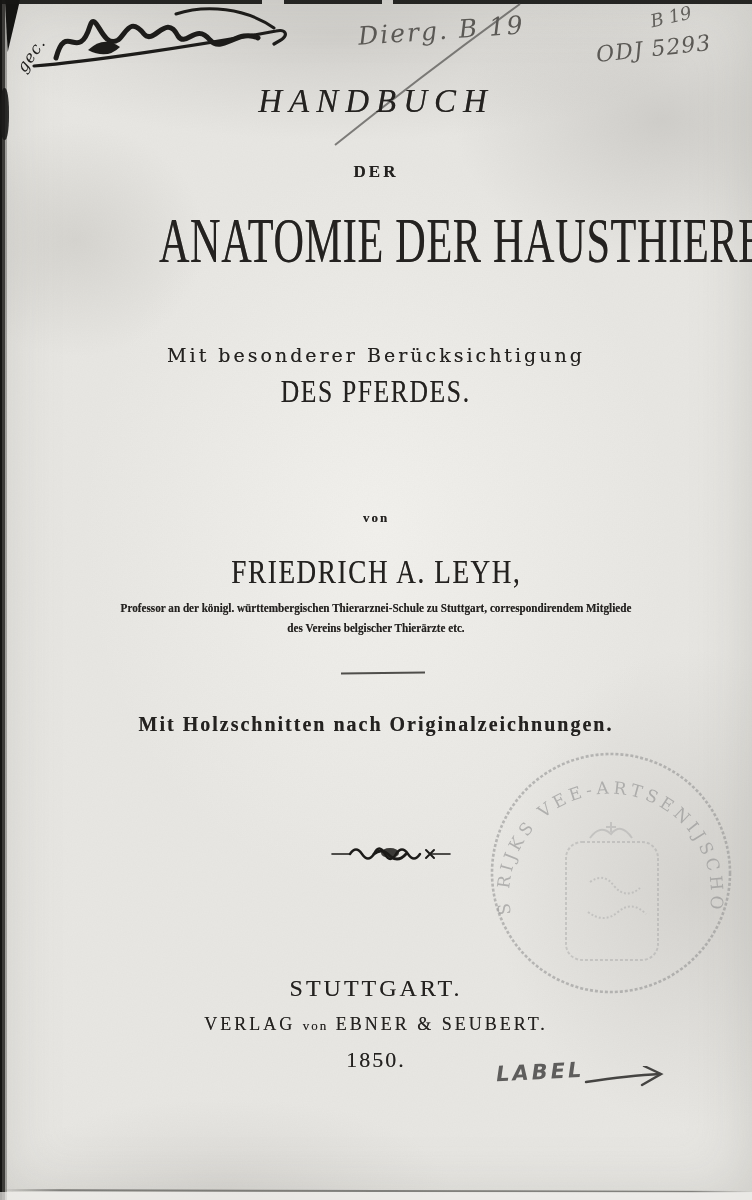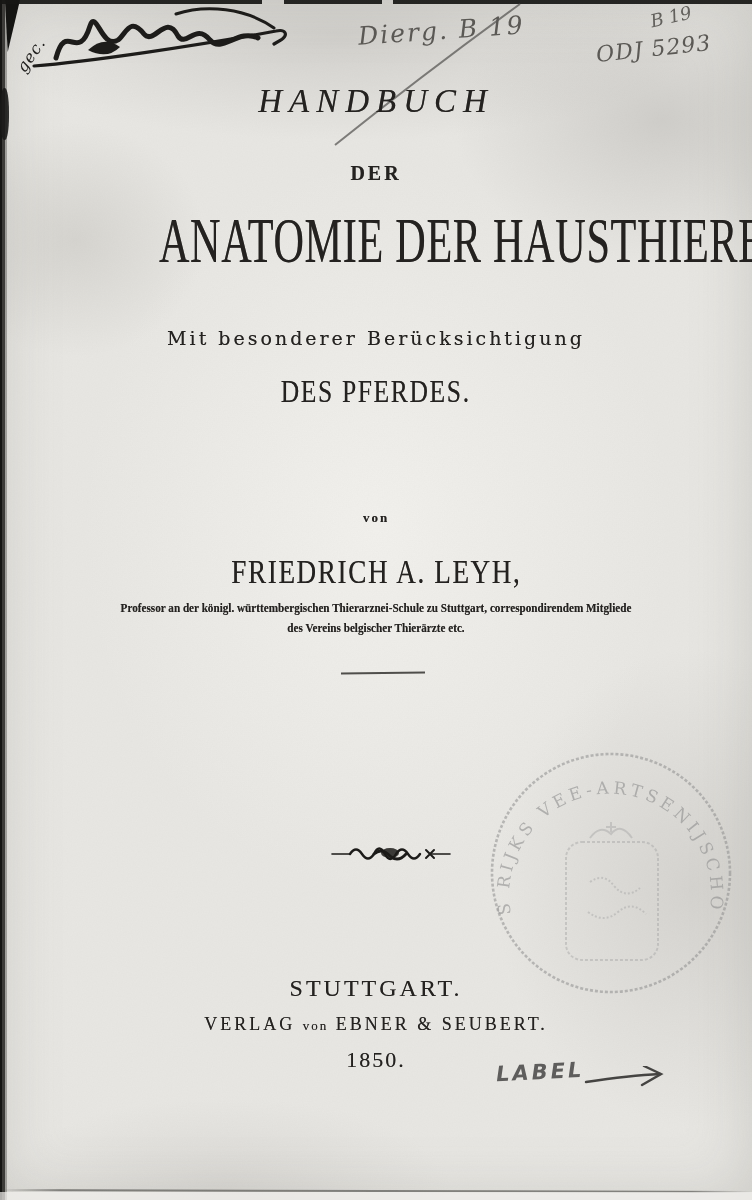--- a/index.html
+++ b/index.html
@@ -16,24 +16,24 @@
       #e8e7e3;
     box-shadow:inset 0 0 60px rgba(120,118,112,.25);
   }
   .abs{position:absolute;}
   .ctr{left:0;right:0;text-align:center;white-space:nowrap;line-height:1;}
   .printtxt{text-shadow:0 0 .5px rgba(40,38,34,.55);}
   .squash{display:inline-block;transform-origin:50% 50%;}
   .hand{font-style:italic;white-space:nowrap;line-height:1;}
 
   .t-handbuch{top:85px;font-size:33px;letter-spacing:7px;font-style:italic;}
-  .t-der{top:163px;font-size:20px;font-weight:bold;letter-spacing:3px;}
+  .t-der{top:163px;font-size:17px;font-weight:bold;letter-spacing:3px;}
   .t-main{top:209px;font-size:64px;}
   .t-main .squash{transform:scaleX(.66);letter-spacing:1px;}
-  .t-sub1{top:329px;font-size:20px;letter-spacing:3px;font-family:"DejaVu Serif",serif;font-size:19px;}
+  .t-sub1{top:346px;font-size:20px;letter-spacing:3px;font-family:"DejaVu Serif",serif;font-size:19px;}
   .t-sub2{top:375px;font-size:32px;}
   .t-sub2 .squash{transform:scaleX(.8);letter-spacing:2px;}
   .t-purpose{top:454px;font-size:23px;font-weight:bold;}
   .t-purpose .squash{transform:scaleX(.8);letter-spacing:1px;}
   .t-von{top:511px;font-size:13px;font-weight:bold;letter-spacing:2px;}
   .t-author{top:555px;font-size:34px;}
   .t-author .squash{transform:scaleX(.8);letter-spacing:2px;}
   .t-titles{top:598px;font-size:13px;font-weight:bold;line-height:1.5;}
   .t-titles .squash{transform:scaleX(.86);}
   .t-holz{top:714px;font-size:20px;font-weight:bold;letter-spacing:2px;}
@@ -102,20 +102,21 @@
   <div class="abs ctr printtxt t-sub2"><span class="squash">DES PFERDES.</span></div>
   <div class="abs ctr printtxt t-von">von</div>
   <div class="abs ctr printtxt t-author"><span class="squash">FRIEDRICH A. LEYH,</span></div>
   <div class="abs ctr printtxt t-titles">
     <span class="squash">
       <div>Professor an der königl. württembergischen Thierarznei-Schule zu Stuttgart, correspondirendem Mitgliede</div>
       <div>des Vereins belgischer Thierärzte etc.</div>
     </span>
   </div>
   <div class="abs rule-short"></div>
+  <div class="abs ctr printtxt t-holz">Mit Holzschnitten nach Originalzeichnungen.</div>
 
   <svg class="abs" style="left:330px;top:842px" width="122" height="22">
     <g fill="none" stroke="#1c1b19" stroke-linecap="round">
       <path d="M2,12 h18" stroke-width="1.6"></path>
       <path d="M20,12 q6,-9 12,0 q6,9 12,0 q5,-11 11,0 q5,10 11,0 q6,-9 12,0 q6,9 12,0" stroke-width="2.4"></path>
       <path d="M44,12 q8,-7 16,2 q8,7 16,-2" stroke-width="2.8"></path>
       <path d="M100,12 h20" stroke-width="1.6"></path>
       <path d="M96,8 l8,8 M96,16 l8,-8" stroke-width="2"></path>
     </g>
     <ellipse cx="60" cy="11" rx="9" ry="5" fill="#1c1b19" opacity=".85"></ellipse>

